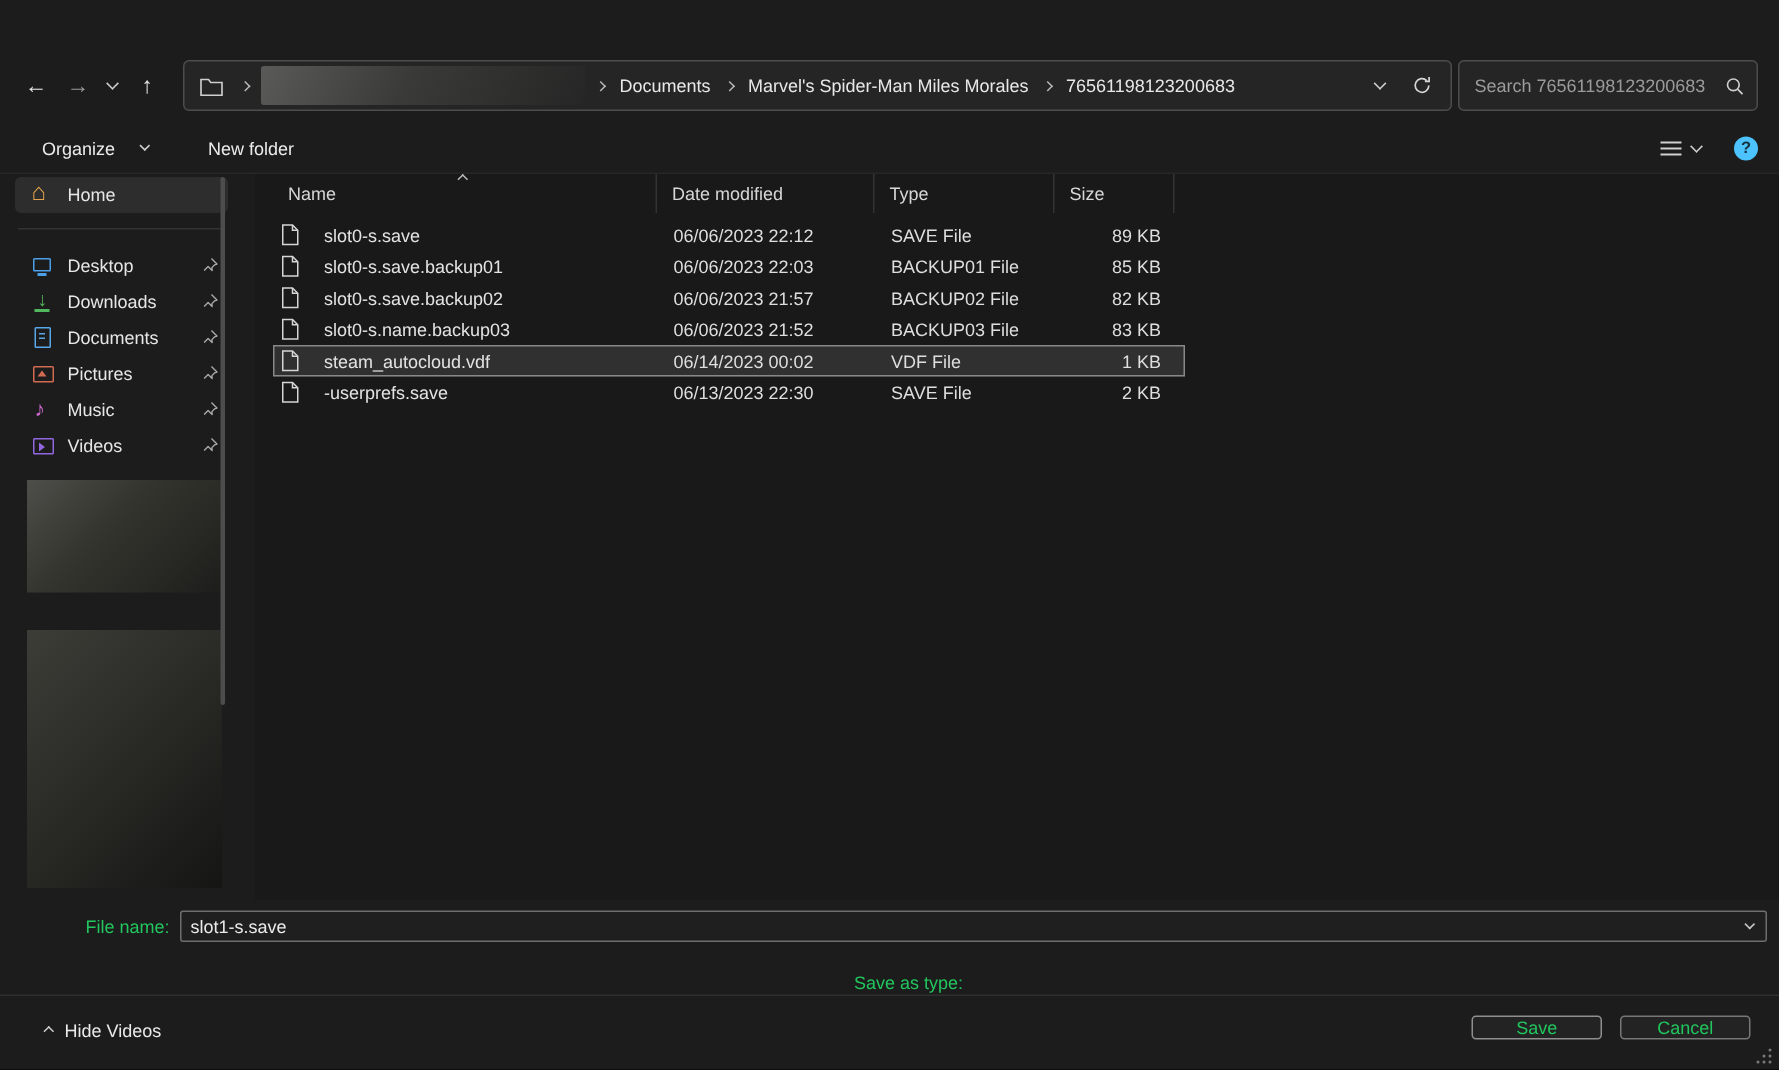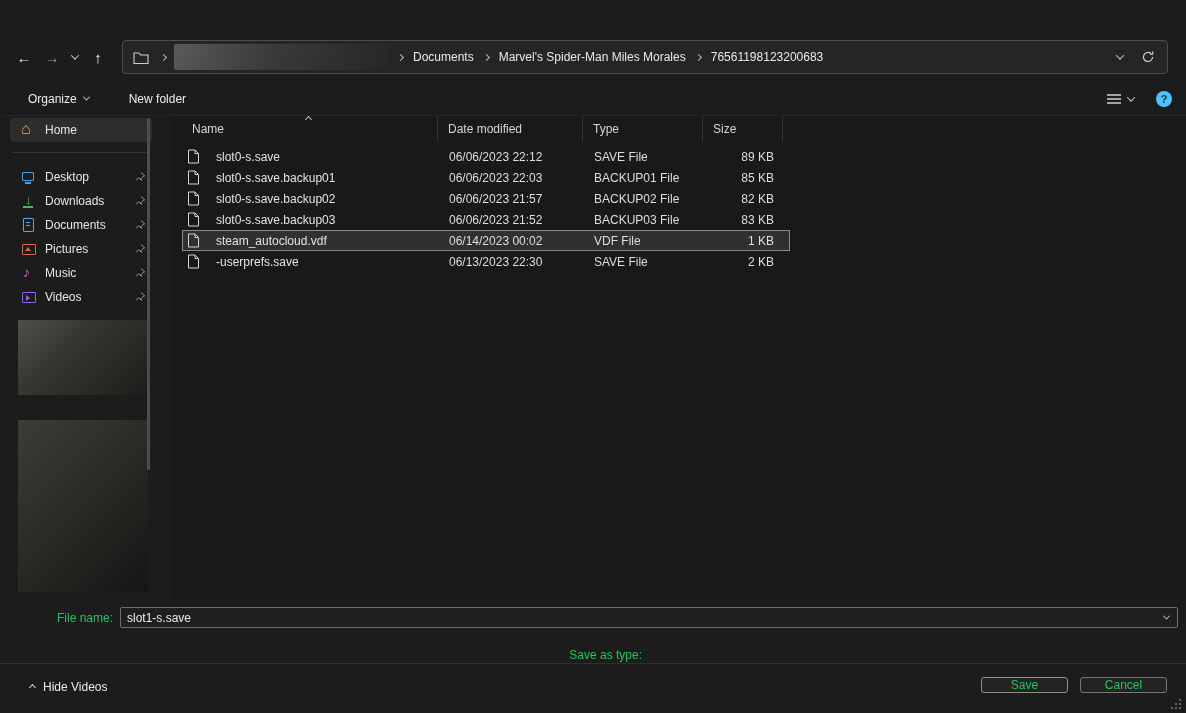--- a/index.html
+++ b/index.html
@@ -37,21 +37,21 @@
   .addr-chev { width:26px; height:26px; border:none; background:transparent; color:#cfcfcf; display:flex; align-items:center; justify-content:center; }
   .refresh-btn { width:30px; height:28px; border:none; background:transparent; display:flex; align-items:center; justify-content:center; }
 
   .searchbox { flex:0 0 200px; height:34px; background:#252525; border:1px solid #4d4d4d; border-radius:4px;
                display:flex; align-items:center; padding:0 8px 0 10px; }
   .searchbox input { flex:1; background:transparent; border:none; outline:none; color:#e8e8e8; font-size:12px; font-family:inherit; min-width:0; }
   .searchbox input::placeholder { color:#9b9b9b; }
 
   
   .commandbar { position:absolute; top:82px; left:0; right:0; height:34px; display:flex; align-items:center; padding:0 14px 0 20px; border-bottom:1px solid #262626; }
-  .cmd-btn { background:transparent; border:none; color:#ececec; font-size:12px; display:flex; align-items:center; gap:7px; padding:6px 8px; border-radius:4px; }
+  .cmd-btn { background:transparent; border:none; color:#ececec; font-size:12px; display:flex; align-items:center; gap:17px; padding:6px 8px; border-radius:4px; }
   .cmd-btn .chev { width:5px; height:5px; color:#cfcfcf; }
   .cmd-right { margin-left:auto; display:flex; align-items:center; gap:22px; }
   .view-btn { background:transparent; border:none; display:flex; align-items:center; gap:6px; color:#cfcfcf; }
   .help-btn { width:16px; height:16px; border-radius:50%; border:none; background:#4cc2ff; color:#16323f; font-size:11px; font-weight:bold; line-height:16px; text-align:center; }
 
   
   .content { position:absolute; top:116px; left:0; right:0; height:484px; display:flex; }
   .sidebar { position:relative; width:170px; flex:0 0 170px; background:#1c1c1c; padding:2px 18px 0 10px; }
   .side-item { display:flex; align-items:center; gap:9px; height:24px; padding:0 6px 0 10px; border-radius:4px; color:#e6e6e6; }
   .side-item.selected { background:#2d2d2d; }
@@ -159,20 +159,27 @@
           </button>
         <button class="refresh-btn">
           <svg width="14" height="14" viewBox="0 0 16 16">
               <path d="M13.2 8a5.2 5.2 0 1 1-1.6-3.8" fill="none" stroke="#d6d6d6" stroke-width="1.3"></path>
               <path d="M13.4 1.6v3.2h-3.2" fill="none" stroke="#d6d6d6" stroke-width="1.3"></path>
             </svg>
         </button>
       </span>
     </div>
 
+    <div class="searchbox">
+      <input type="text" placeholder="Search 76561198123200683" style="">
+      <svg width="13" height="13" viewBox="0 0 14 14">
+          <circle cx="6" cy="6" r="4.2" fill="none" stroke="#cfcfcf" stroke-width="1.2"></circle>
+          <path d="M9.2 9.2 L12.6 12.6" stroke="#cfcfcf" stroke-width="1.2"></path>
+        </svg>
+    </div>
   </div>
 
   <div class="commandbar">
     <button class="cmd-btn">
       <span>Organize</span>
       <span class="chev down"></span>
     </button>
     <button class="cmd-btn" style="margin-left:24px;">
       <span>New folder</span>
     </button>
@@ -317,21 +324,21 @@
             <div class="fcell f-size">82 KB</div>
           </div>
           <div class="frow">
             <div class="fcell f-name">
               <span class="doc-icon">
                 <svg width="13" height="15" viewBox="0 0 13 15">
                   <path d="M1.5 1h6.5l3.5 3.5V14h-10z" fill="none" stroke="#d5d5d5" stroke-width="1"></path>
                   <path d="M8 1v3.5h3.5" fill="none" stroke="#d5d5d5" stroke-width="1"></path>
                 </svg>
               </span>
-              <span>slot0-s.save.backup03</span>
+              <span>slot0-s.name.backup03</span>
             </div>
             <div class="fcell f-date">06/06/2023 21:52</div>
             <div class="fcell f-type">BACKUP03 File</div>
             <div class="fcell f-size">83 KB</div>
           </div>
           <div class="frow selected">
             <div class="fcell f-name">
               <span class="doc-icon">
                 <svg width="13" height="15" viewBox="0 0 13 15">
                   <path d="M1.5 1h6.5l3.5 3.5V14h-10z" fill="none" stroke="#d5d5d5" stroke-width="1"></path>

